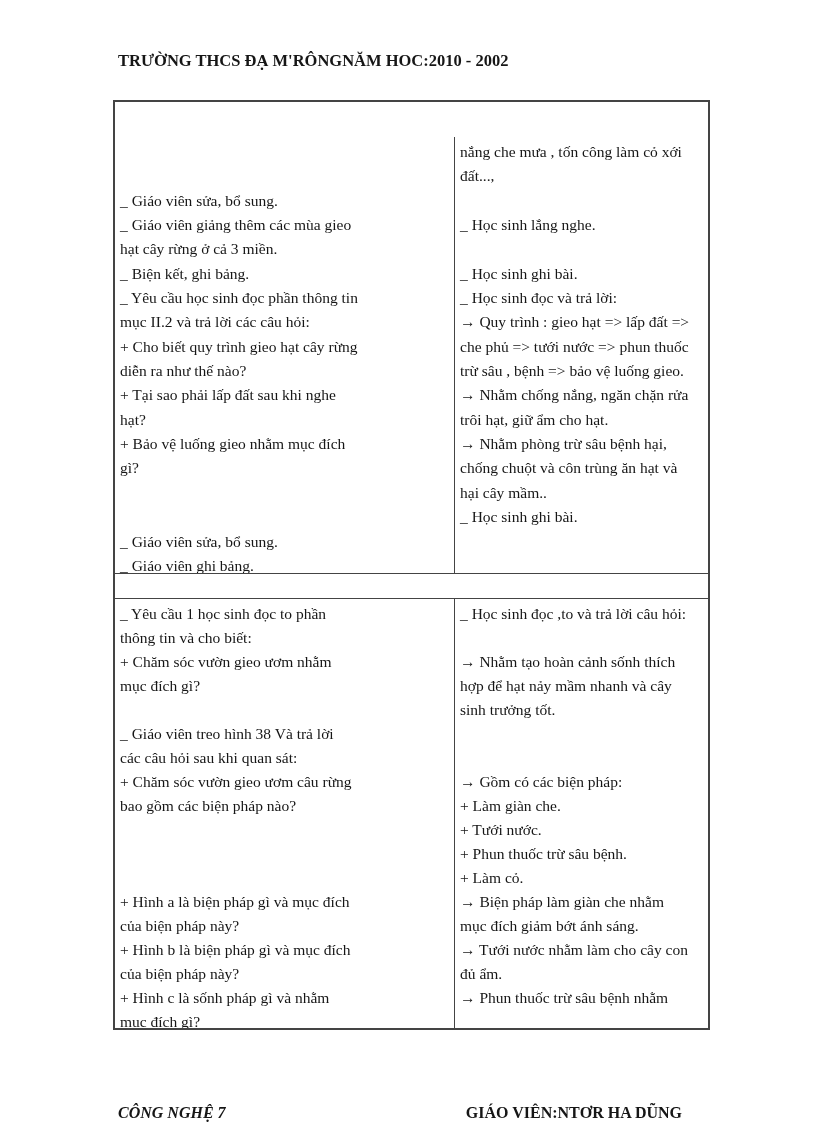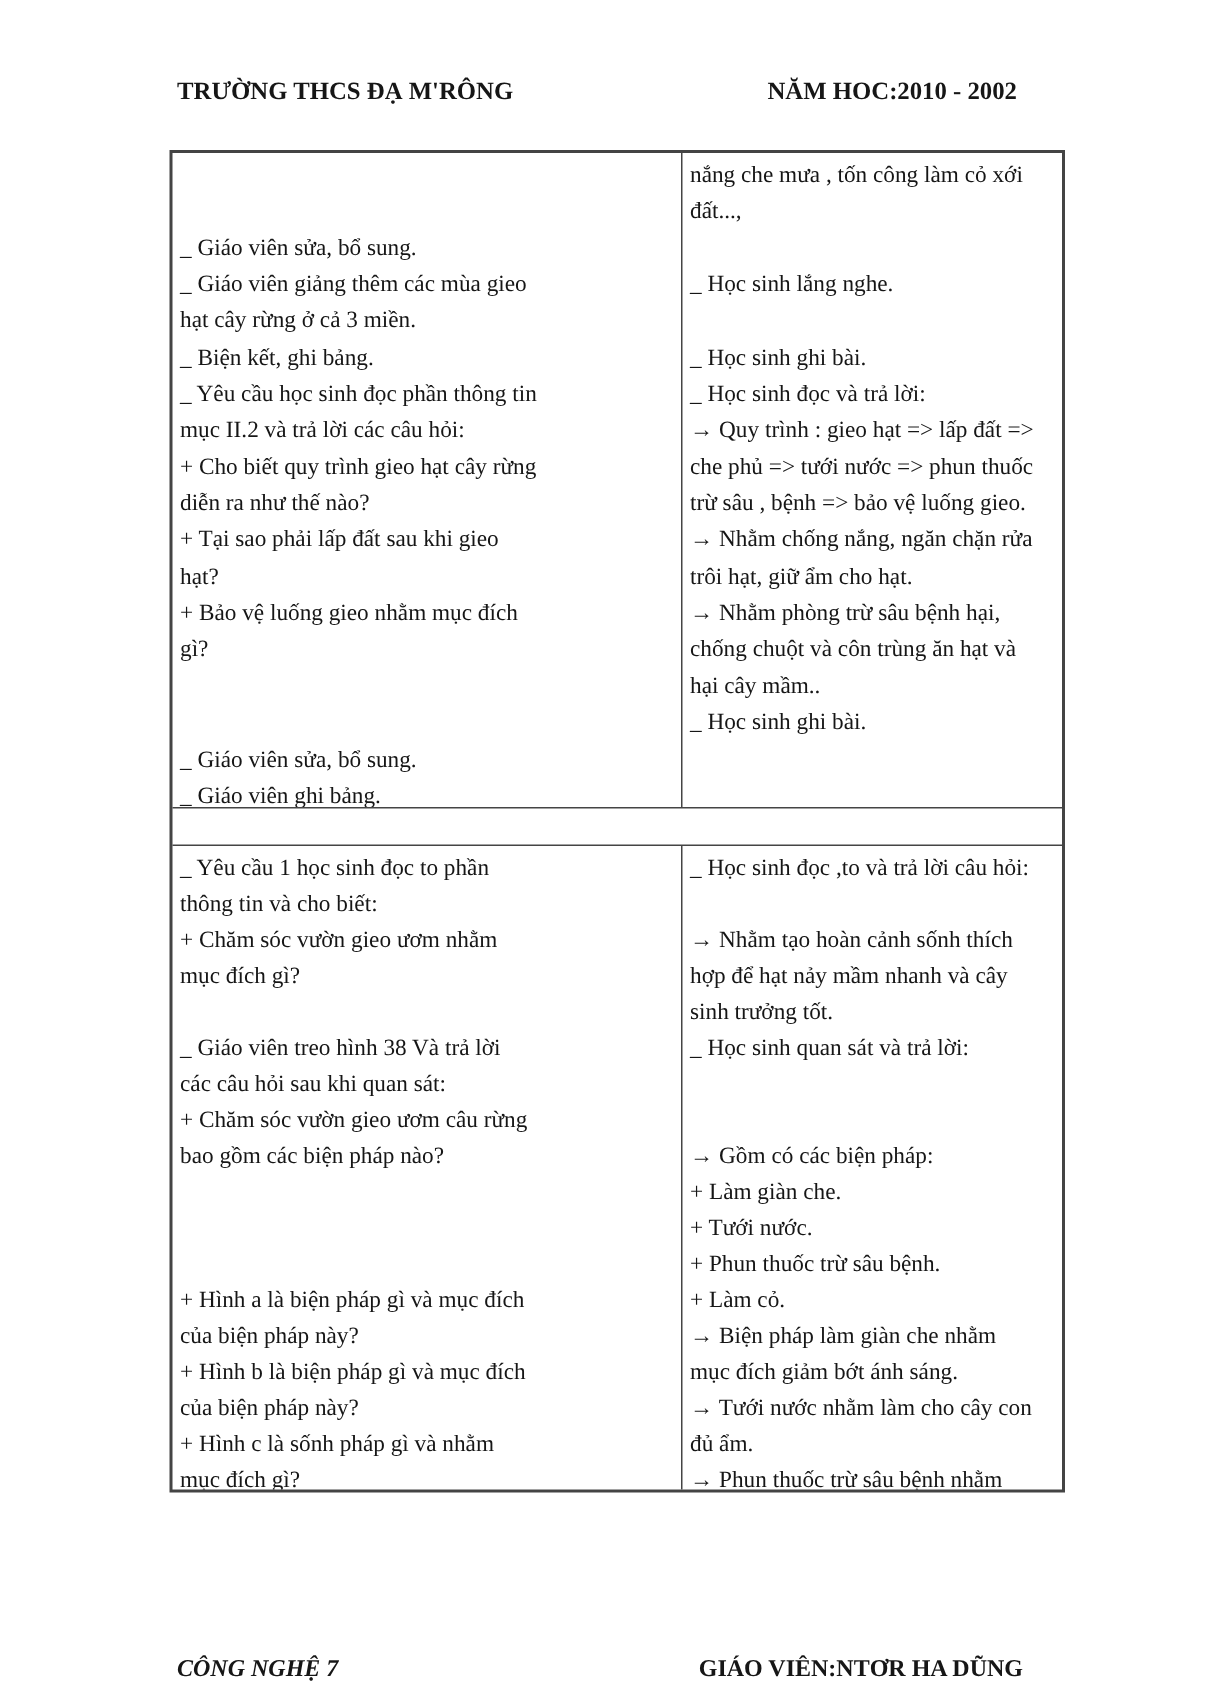--- a/index.html
+++ b/index.html
@@ -9,42 +9,42 @@
     position: relative;
     font-family: "Liberation Serif", "DejaVu Serif", serif;
     color: #161616;
     overflow: hidden;
   }
   .page { position: absolute; inset: 0; }
 
   .doc-header {
     position: absolute;
     top: 51px; left: 118px; width: 560px;
-    display: flex; justify-content: space-between;
+    display: flex; 
     font-weight: bold; font-size: 16.5px;
     white-space: pre;
   }
 
   .doc-table {
     position: absolute;
     left: 113px; top: 100px; width: 593px;
     border: 2px solid #444444;
     box-sizing: content-box;
     background: #ffffff;
   }
   .trow { display: flex; }
   .cell {
     box-sizing: border-box;
     overflow: hidden;
     padding: 3px 4px 0 5px;
     font-size: 15.5px;
   }
   .cell-left { width: 340px; border-right: 1.5px solid #444444; }
   .cell-right { flex: 1; }
-  .trow1 .cell { height: 436px; }
+  .trow1 .cell { height: 436px; margin-top: 35px; }
   .trow2 .cell { height: 429px; }
   .trow1 .line { line-height: 24.35px; }
   .trow2 .line { line-height: 24.0px; }
   .line { white-space: pre; }
 
   .section-row {
     display: block;
     height: 24px; line-height: 24px;
     border-top: 1px solid #444444;
     border-bottom: 1px solid #444444;
@@ -81,21 +81,21 @@
           <div class="line">&nbsp;</div>
           <div class="line">&nbsp;</div>
           <div class="line">_ Giáo viên sửa, bổ sung.</div>
           <div class="line">_ Giáo viên giảng thêm các mùa gieo</div>
           <div class="line">hạt cây rừng ở cả 3 miền.</div>
           <div class="line">_ Biện kết, ghi bảng.</div>
           <div class="line">_ Yêu cầu học sinh đọc phần thông tin</div>
           <div class="line">mục II.2 và trả lời các câu hỏi:</div>
           <div class="line">+ Cho biết quy trình gieo hạt cây rừng</div>
           <div class="line">diễn ra như thế nào?</div>
-          <div class="line">+ Tại sao phải lấp đất sau khi gieo</div>
+          <div class="line">+ Tại sao phải lấp đất sau khi nghe</div>
           <div class="line">hạt?</div>
           <div class="line">+ Bảo vệ luống gieo nhằm mục đích</div>
           <div class="line">gì?</div>
           <div class="line">&nbsp;</div>
           <div class="line">&nbsp;</div>
           <div class="line">_ Giáo viên sửa, bổ sung.</div>
           <div class="line">_ Giáo viên ghi bảng.</div>
         </div>
       <div class="cell cell-right">
           <div class="line">nắng che mưa , tốn công làm cỏ xới</div>
@@ -141,21 +141,20 @@
           <div class="line">của biện pháp này?</div>
           <div class="line">+ Hình c là sốnh pháp gì và nhằm</div>
           <div class="line">mục đích gì?</div>
         </div>
       <div class="cell cell-right">
           <div class="line">_ Học sinh đọc ,to và trả lời câu hỏi:</div>
           <div class="line">&nbsp;</div>
           <div class="line">→ Nhằm tạo hoàn cảnh sốnh thích</div>
           <div class="line">hợp để hạt nảy mầm nhanh và cây</div>
           <div class="line">sinh trưởng tốt.</div>
-          <div class="line">_ Học sinh quan sát và trả lời:</div>
           <div class="line">&nbsp;</div>
           <div class="line">&nbsp;</div>
           <div class="line">→ Gồm có các biện pháp:</div>
           <div class="line">+ Làm giàn che.</div>
           <div class="line">+ Tưới nước.</div>
           <div class="line">+ Phun thuốc trừ sâu bệnh.</div>
           <div class="line">+ Làm cỏ.</div>
           <div class="line">→ Biện pháp làm giàn che nhằm</div>
           <div class="line">mục đích giảm bớt ánh sáng.</div>
           <div class="line">→ Tưới nước nhằm làm cho cây con</div>

